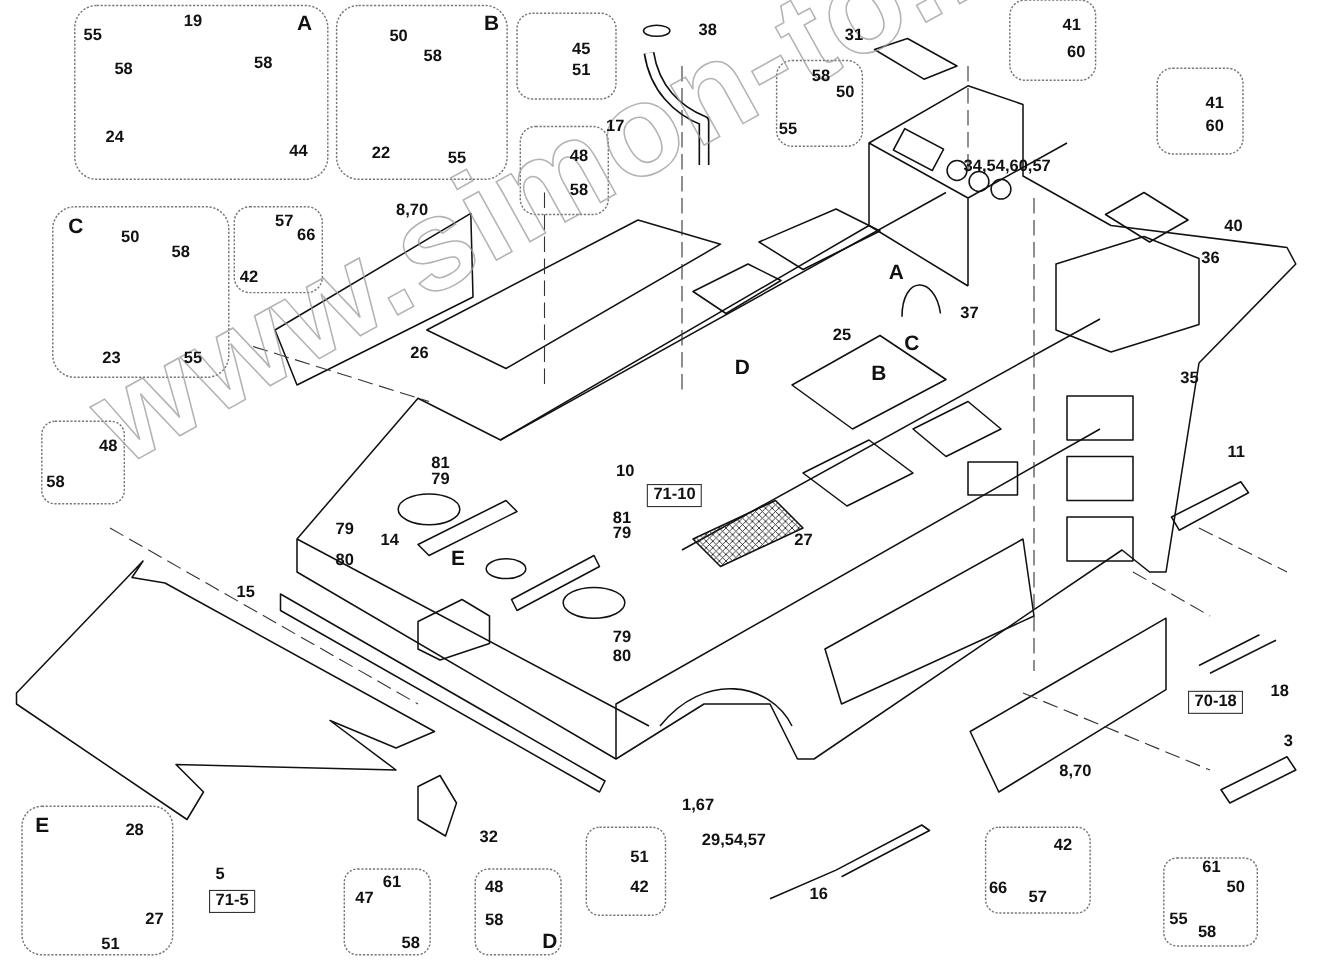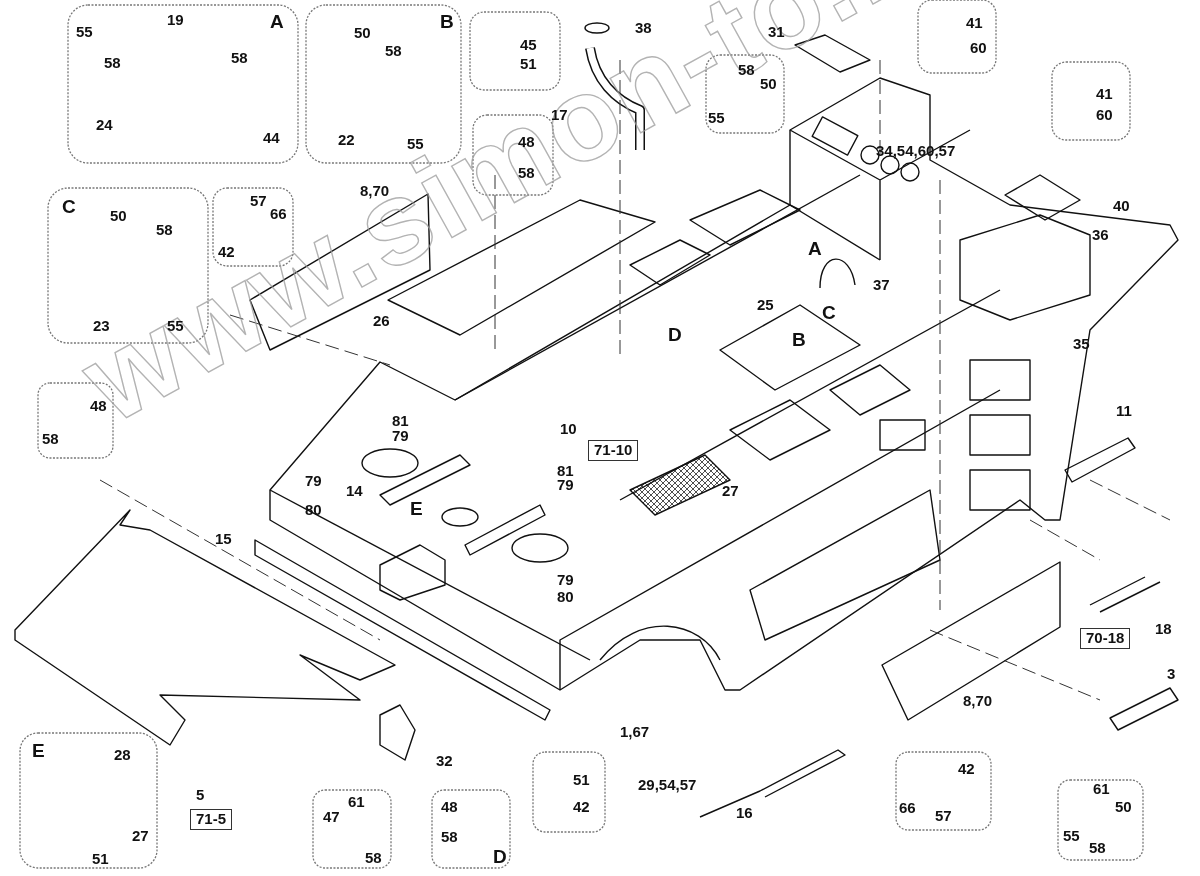--- a/index.html
+++ b/index.html
@@ -217,21 +217,21 @@
 <span class="lbl" style="left:365px;top:850px">58</span>
 
 <span class="lbl" style="left:441px;top:799px">48</span>
 <span class="lbl" style="left:441px;top:829px">58</span>
 <span class="lbl big" style="left:493px;top:847px">D</span>
 
 <span class="lbl" style="left:573px;top:772px">51</span>
 <span class="lbl" style="left:573px;top:799px">42</span>
 
 <span class="lbl" style="left:620px;top:724px">1,67</span>
-<span class="lbl" style="left:638px;top:777px">29,54,57</span>
+<span class="lbl" style="left:638px;top:756px">29,54,57</span>
 <span class="lbl" style="left:736px;top:805px">16</span>
 
 <span class="lbl" style="left:958px;top:761px">42</span>
 <span class="lbl" style="left:899px;top:800px">66</span>
 <span class="lbl" style="left:935px;top:808px">57</span>
 
 <span class="lbl" style="left:963px;top:693px">8,70</span>
 
 <span class="lbl" style="left:1093px;top:781px">61</span>
 <span class="lbl" style="left:1115px;top:799px">50</span>

